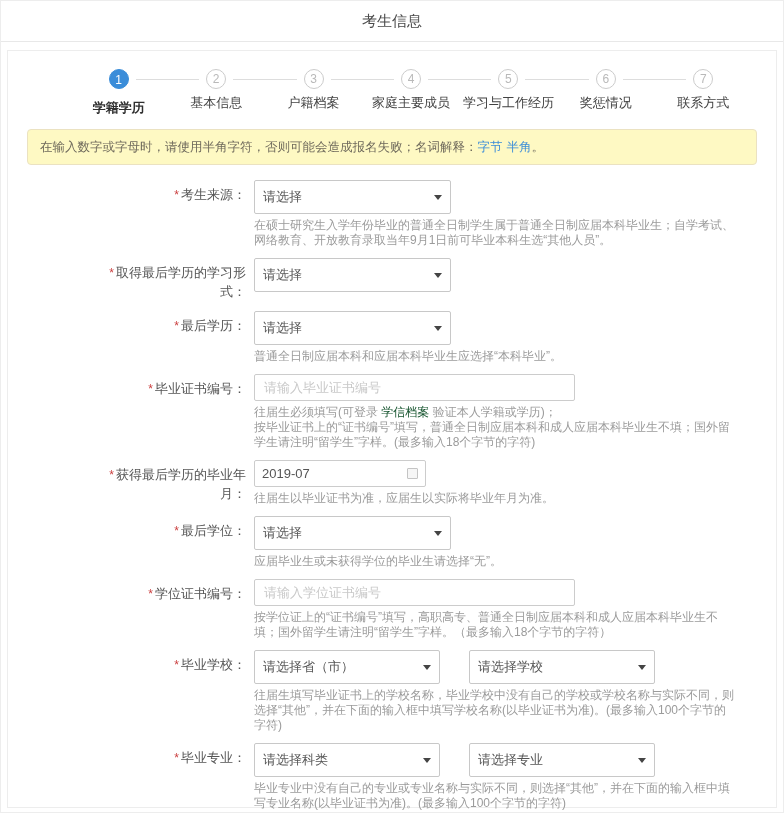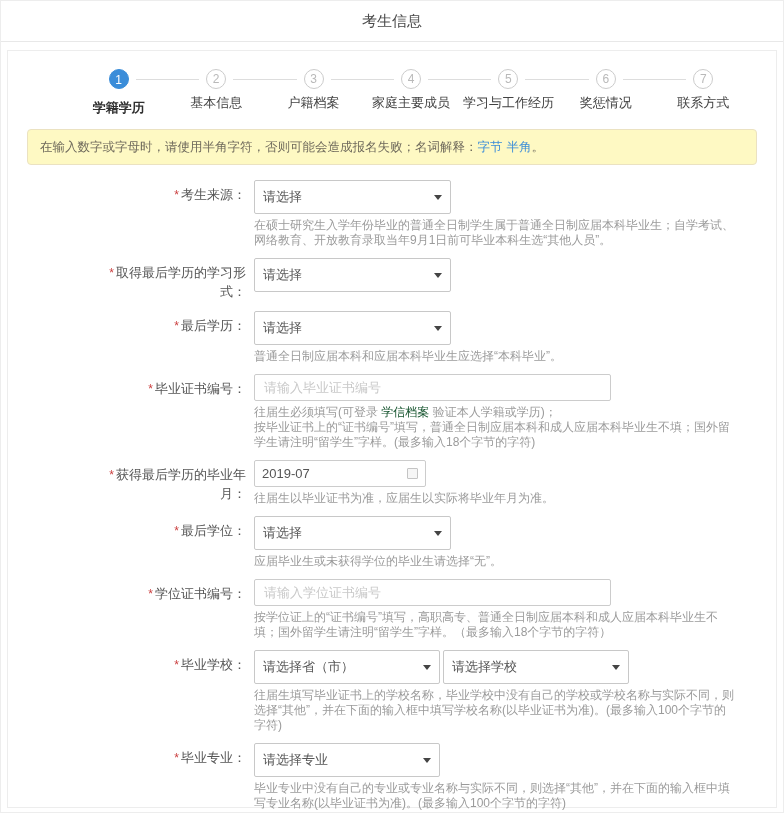--- a/index.html
+++ b/index.html
@@ -48,35 +48,35 @@
 
   
   .form { margin-top:15px; }
   .field { display:flex; padding-left:92px; margin-bottom:10px; }
   .f-label {
     width:146px; flex-shrink:0; text-align:right;
     font-size:13px; color:#555; line-height:1.42; padding-top:6px;
   }
   .req { color:#cb4040; margin-right:2px; font-size:12px; }
   .f-body { margin-left:8px; flex:1; min-width:0; }
-  .control-row { display:flex; gap:3px; }
+  .control-row { display:flex; gap:29px; }
 
   .select {
     width:197px; height:27px; border:1px solid #c8c8c8; border-radius:2px;
     background:#fff; display:flex; align-items:center; justify-content:space-between;
     padding:16px 8px; font-size:13px; color:#555; cursor:pointer;
   }
   .select.narrow { width:186px; }
   .caret-icon {
     width:0; height:0;
     border-left:4px solid transparent; border-right:4px solid transparent;
     border-top:5px solid #444;
   }
   .text-input {
-    width:357px; height:27px; border:1px solid #ccc; border-radius:2px;
+    width:321px; height:27px; border:1px solid #ccc; border-radius:2px;
     padding:0 9px; font-size:13px; color:#555; font-family:inherit; outline:none;
   }
   .text-input::placeholder { color:#c9c9c9; }
   .date-input {
     width:172px; height:27px; border:1px solid #ccc; border-radius:2px;
     display:flex; align-items:center; justify-content:space-between;
     padding:0 7px; font-size:13px; color:#555; cursor:pointer;
   }
   .cal-icon { width:11px; height:11px; border:1px solid #c4c4c4; background:#f6f6f6; border-radius:1px; }
 
@@ -231,20 +231,24 @@
           </div>
           <div class="hint">往届生填写毕业证书上的学校名称，毕业学校中没有自己的学校或学校名称与实际不同，则选择“其他”，并在下面的输入框中填写学校名称(以毕业证书为准)。(最多输入100个字节的字符)</div>
         </div>
       </div>
 
       <div class="field">
         <div class="f-label"><span class="req">*</span><span>毕业专业：</span></div>
         <div class="f-body">
           <div class="control-row">
             <div class="select narrow">
+              <span>请选择科类</span>
+              <span class="caret-icon"></span>
+            </div>
+            <div class="select narrow">
               <span>请选择专业</span>
               <span class="caret-icon"></span>
             </div>
           </div>
           <div class="hint">毕业专业中没有自己的专业或专业名称与实际不同，则选择“其他”，并在下面的输入框中填写专业名称(以毕业证书为准)。(最多输入100个字节的字符)</div>
         </div>
       </div>
 
       <div class="btn-row">
         <button class="btn btn-prev">上一步</button>

